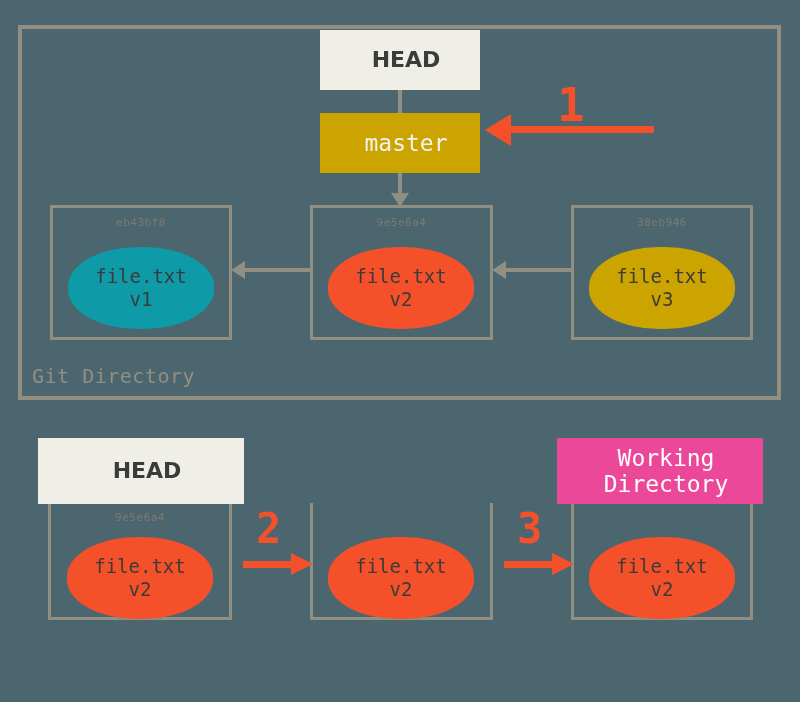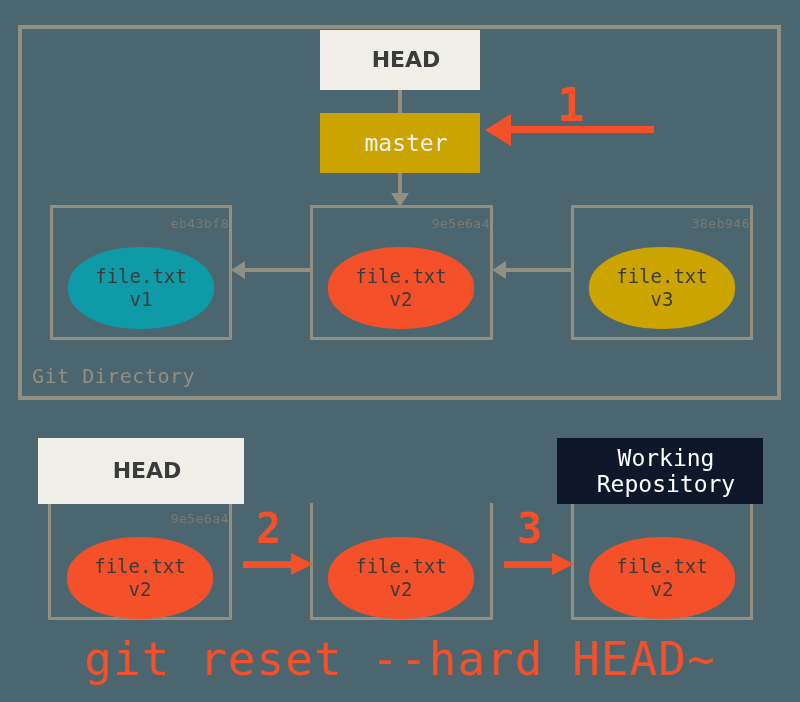--- a/index.html
+++ b/index.html
@@ -58,41 +58,41 @@
     background: #cca400;
     color: #f2f2ef;
     font-size: 23px;
   }
   .box-index {
     background: #009aa6;
     color: #ffffff;
     font-size: 23px;
   }
   .box-working {
-    background: #0f172a;
+    background: #ec4899;
     color: #ffffff;
     font-size: 23px;
   }
 
   
   .container {
     position: absolute;
     box-sizing: border-box;
     border: 3px solid #918f82;
   }
   .container-open-top {
     border-top: none;
   }
   .sha {
     position: absolute;
     left: 0;
     right: 0;
     top: 8px;
-    text-align: right;
-    font-size: 13px;
+    text-align: center;
+    font-size: 11px;
     color: #7c7a6e;
     letter-spacing: 0.5px;
   }
 
   
   .blob {
     position: absolute;
     border-radius: 48%;
     display: flex;
     flex-direction: column;
@@ -240,30 +240,29 @@
 
   <div class="container container-open-top" style="left:310px; top:503px; width:183px; height:117px;"></div>
   <div class="blob blob-red" style="left:328px; top:537px; width:146px; height:82px;">
     <span>file.txt</span>
     <span>v2</span>
   </div>
 
   <div class="container container-open-top" style="left:571px; top:503px; width:182px; height:117px;"></div>
   <div class="box box-working" style="left:557px; top:438px; width:206px; height:66px; flex-direction:column;">
     <span>Working</span>
-    <span>Repository</span>
+    <span>Directory</span>
   </div>
   <div class="blob blob-red" style="left:589px; top:537px; width:146px; height:82px;">
     <span>file.txt</span>
     <span>v2</span>
   </div>
 
   <div class="step-num" style="left:256px; top:508px; font-size:42px;">2</div>
   <div class="red-line-h" style="left:243px; top:561px; width:50px;"></div>
   <div class="red-head-right" style="left:291px; top:553px;"></div>
 
   <div class="step-num" style="left:517px; top:508px; font-size:42px;">3</div>
   <div class="red-line-h" style="left:504px; top:561px; width:50px;"></div>
   <div class="red-head-right" style="left:552px; top:553px;"></div>
 
-  <div class="command">git reset --hard HEAD~</div>
 
 </div>
 
 </body></html>

